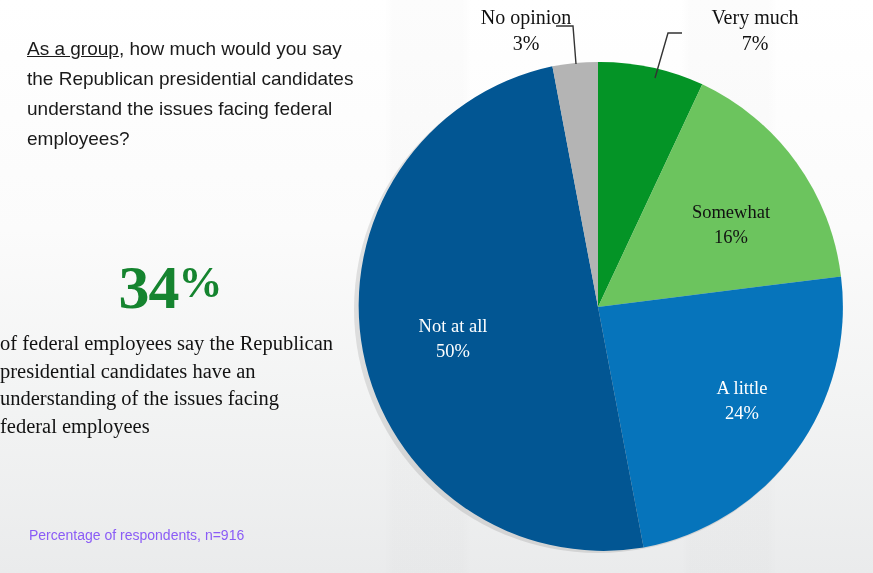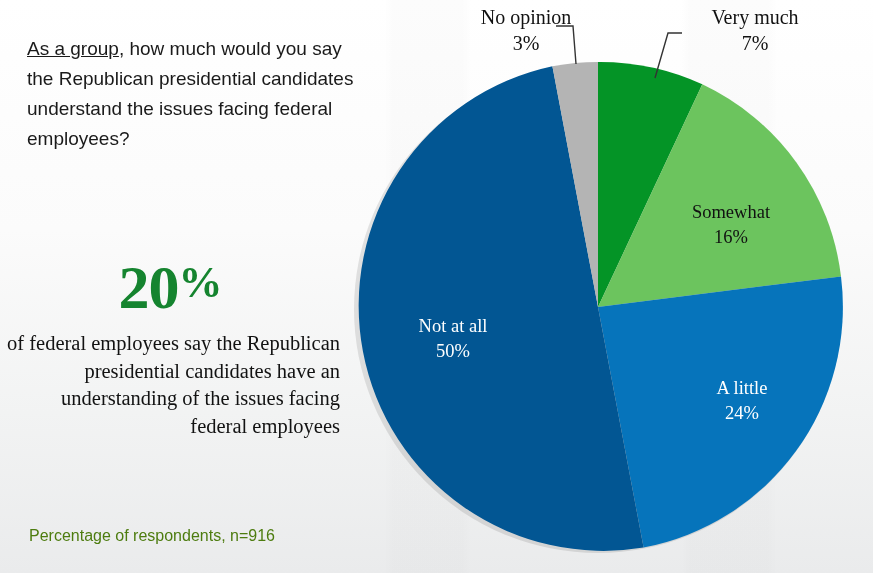--- a/index.html
+++ b/index.html
@@ -40,29 +40,29 @@
     font-family:"Liberation Serif", serif;
     font-weight:bold;
     font-size:62px; line-height:62px;
     color:#15842f;
     letter-spacing:-1px;
   }
   #bignum .pct { font-size:44px; vertical-align:11px; }
 
   #bigsub {
     position:absolute; left:0px; top:330px; width:340px;
-    text-align:right;
+    text-align:left;
     font-family:"Liberation Serif", serif;
     font-size:20.5px; line-height:27.5px; color:#121212;
   }
 
   #footnote {
     position:absolute; left:29px; top:527px;
     font-family:"Liberation Sans", sans-serif;
-    font-size:16px; color:#4d7c0f;
+    font-size:14px; color:#8b5cf6;
   }
 
   
   #chart { position:absolute; left:330px; top:0px; width:543px; height:437px; }
   #chart svg { display:block; }
 
   .sl-txt {
     font-family:"Liberation Serif", serif;
     font-size:18.5px;
     fill:#111111;
@@ -78,21 +78,21 @@
 </head>
 <body>
 
 <div id="bg"></div>
 
 <div id="question">
   <span class="u">As a group</span><span>, how much would you say the Republican presidential candidates understand the issues facing federal employees?</span>
 </div>
 
 <div id="bignum">
-  <span>20</span><span class="pct">%</span>
+  <span>34</span><span class="pct">%</span>
 </div>
 
 <div id="bigsub">of federal employees say the Republican presidential candidates have an understanding of the issues facing federal employees</div>
 
 <div id="footnote">Percentage of respondents, n=916</div>
 
 <div id="chart">
   <svg width="543" height="573" viewBox="0 0 543 573">
     <defs>
       <clipPath id="clipAll">

